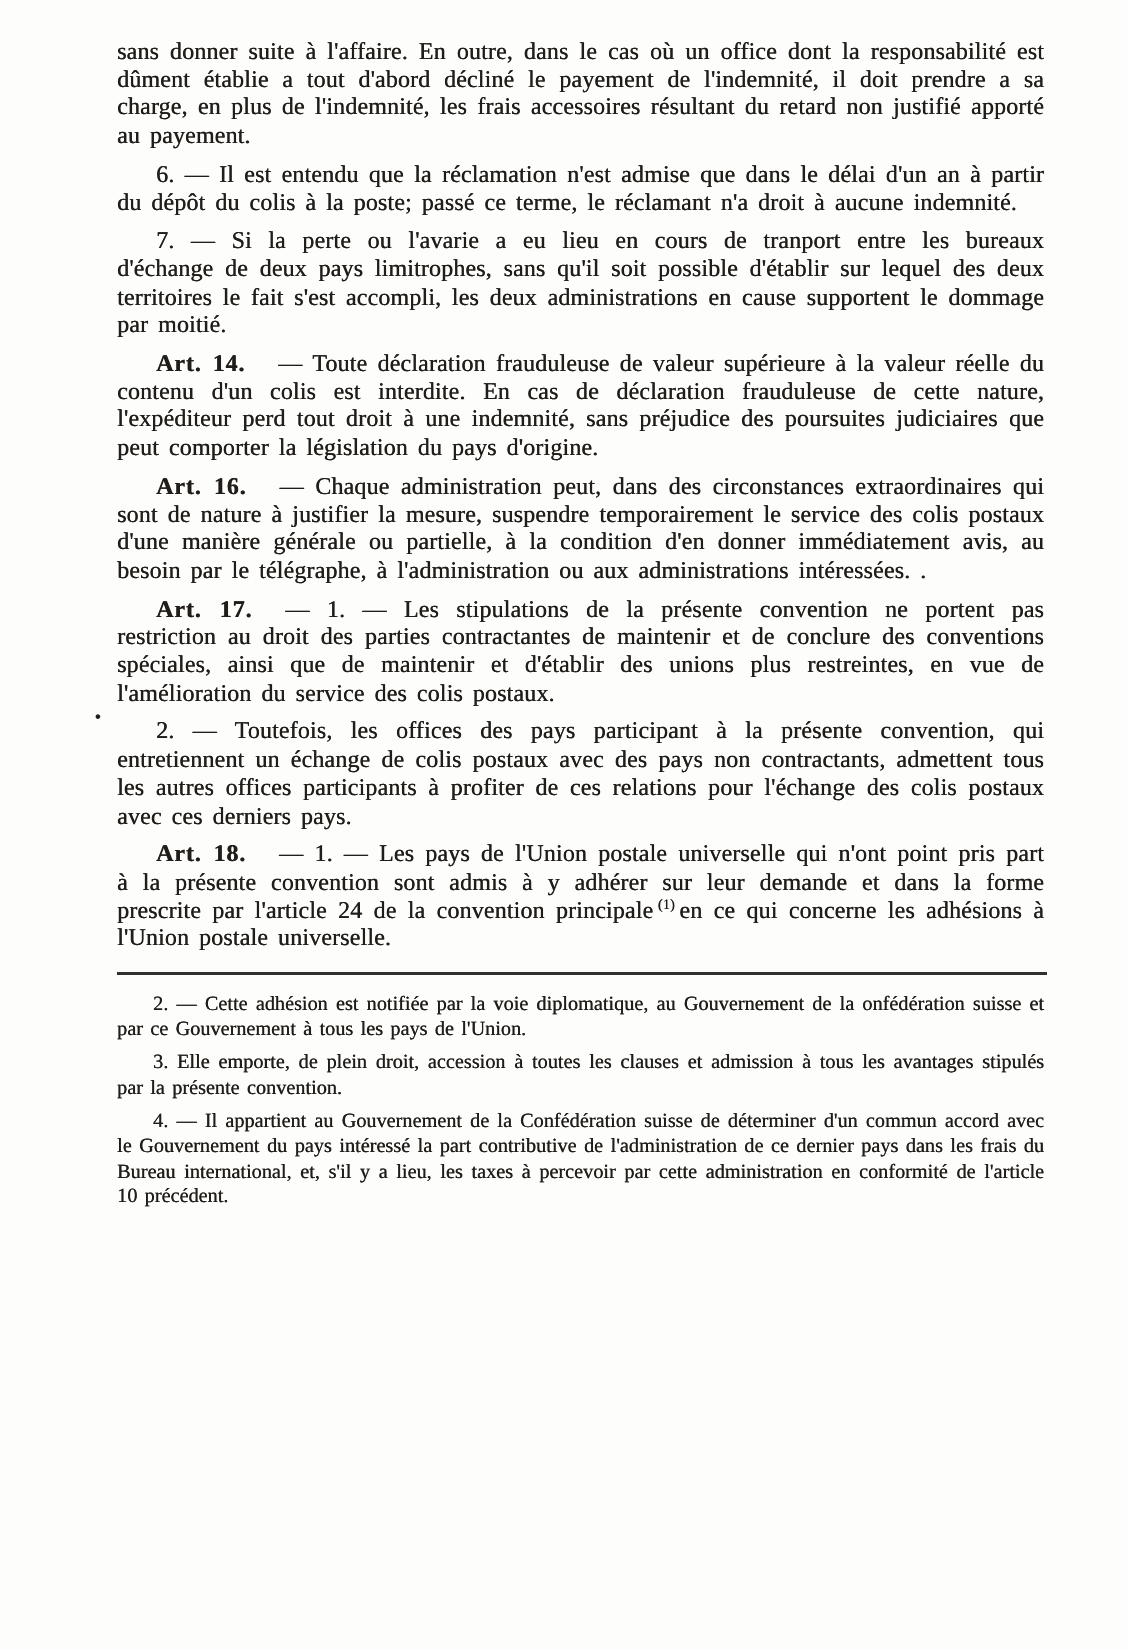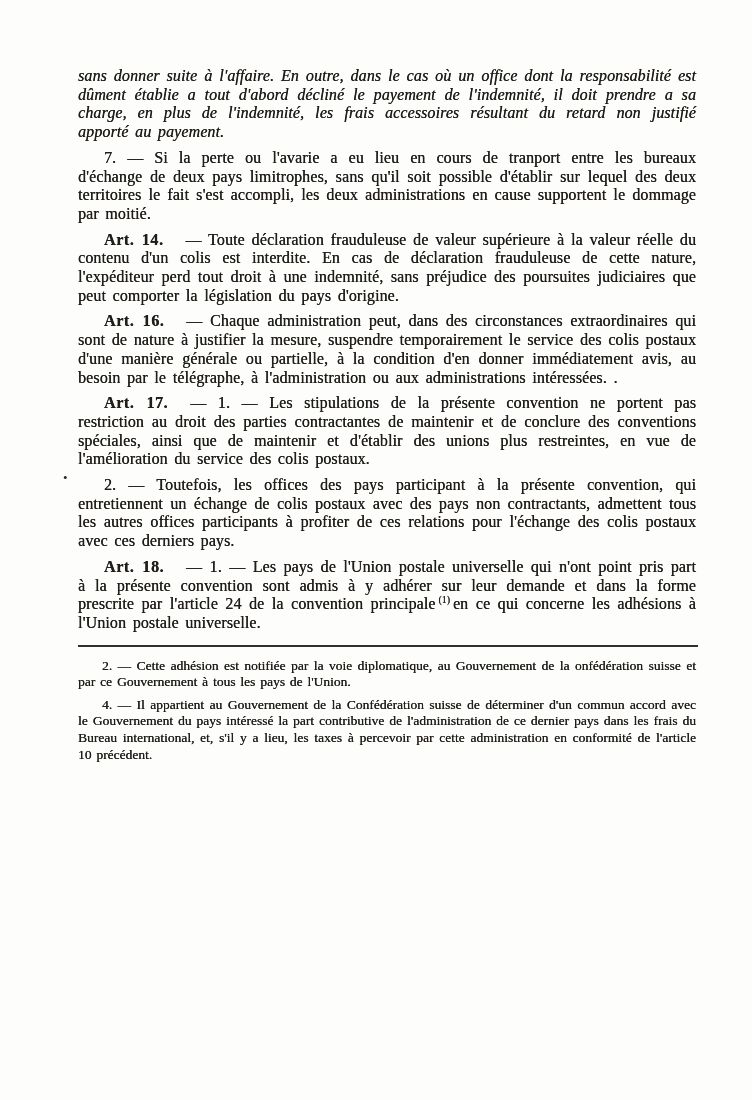--- a/index.html
+++ b/index.html
@@ -29,22 +29,20 @@
     font-size: 16px;
     line-height: 18.7px;
     text-align: justify;
     text-indent: 26px;
     word-spacing: 2.5px;
     letter-spacing: 0.1px;
     text-shadow: 0.25px 0 0 currentColor; 
   }
   .para.cont {            
     text-indent: 0;
-    font-style: italic;
-    margin-top: 41px;
   }
   .lead {
     font-weight: bold;
     margin-right: 22px;
     letter-spacing: 0.6px;
   }
   sup.ref {
     font-size: 9.5px;
     line-height: 0;
     vertical-align: 6px;
@@ -81,20 +79,23 @@
 <div class="page">
 
   <span class="margin-dot">•</span>
 
   <div class="text-block">
 
     <p class="para cont">
       <span>sans donner suite à l'affaire. En outre, dans le cas où un office dont la responsabilité est dûment établie a tout d'abord décliné le payement de l'indemnité, il doit prendre a sa charge, en plus de l'indemnité, les frais accessoires résultant du retard non justifié apporté au payement.</span>
     </p>
 
+    <p class="para">
+      <span>6. — Il est entendu que la réclamation n'est admise que dans le délai d'un an à partir du dépôt du colis à la poste; passé ce terme, le réclamant n'a droit à aucune indemnité.</span>
+    </p>
 
     <p class="para">
       <span>7. — Si la perte ou l'avarie a eu lieu en cours de tranport entre les bureaux d'échange de deux pays limitrophes, sans qu'il soit possible d'établir sur lequel des deux territoires le fait s'est accompli, les deux administrations en cause supportent le dommage par moitié.</span>
     </p>
 
 
     <p class="para">
       <span class="lead">Art. 14.</span><span>— Toute déclaration frauduleuse de valeur supérieure à la valeur réelle du contenu d'un colis est interdite. En cas de déclaration frauduleuse de cette nature, l'expéditeur perd tout droit à une indemnité, sans préjudice des poursuites judiciaires que peut comporter la législation du pays d'origine.</span>
     </p>
 
@@ -115,19 +116,22 @@
       <span class="lead">Art. 18.</span><span>— 1. — Les pays de l'Union postale universelle qui n'ont point pris part à la présente convention sont admis à y adhérer sur leur demande et dans la forme prescrite par l'article 24 de la convention principale</span><sup class="ref">(1)</sup><span>en ce qui concerne les adhésions à l'Union postale universelle.</span>
     </p>
 
     <hr class="fn-rule">
 
 
     <p class="footnote">
       <span>2. — Cette adhésion est notifiée par la voie diplomatique, au Gouvernement de la onfédération suisse et par ce Gouvernement à tous les pays de l'Union.</span>
     </p>
 
+    <p class="footnote">
+      <span>3.  Elle emporte, de plein droit, accession à toutes les clauses et admission à tous les avantages stipulés par la présente convention.</span>
+    </p>
 
     <p class="footnote">
       <span>4. — Il appartient au Gouvernement de la Confédération suisse de déterminer d'un commun accord avec le Gouvernement du pays intéressé la part contributive de l'administration de ce dernier pays dans les frais du Bureau international, et, s'il y a lieu, les taxes à percevoir par cette administration en conformité de l'article 10 précédent.</span>
     </p>
 
   </div>
 </div>
 
 </body></html>

